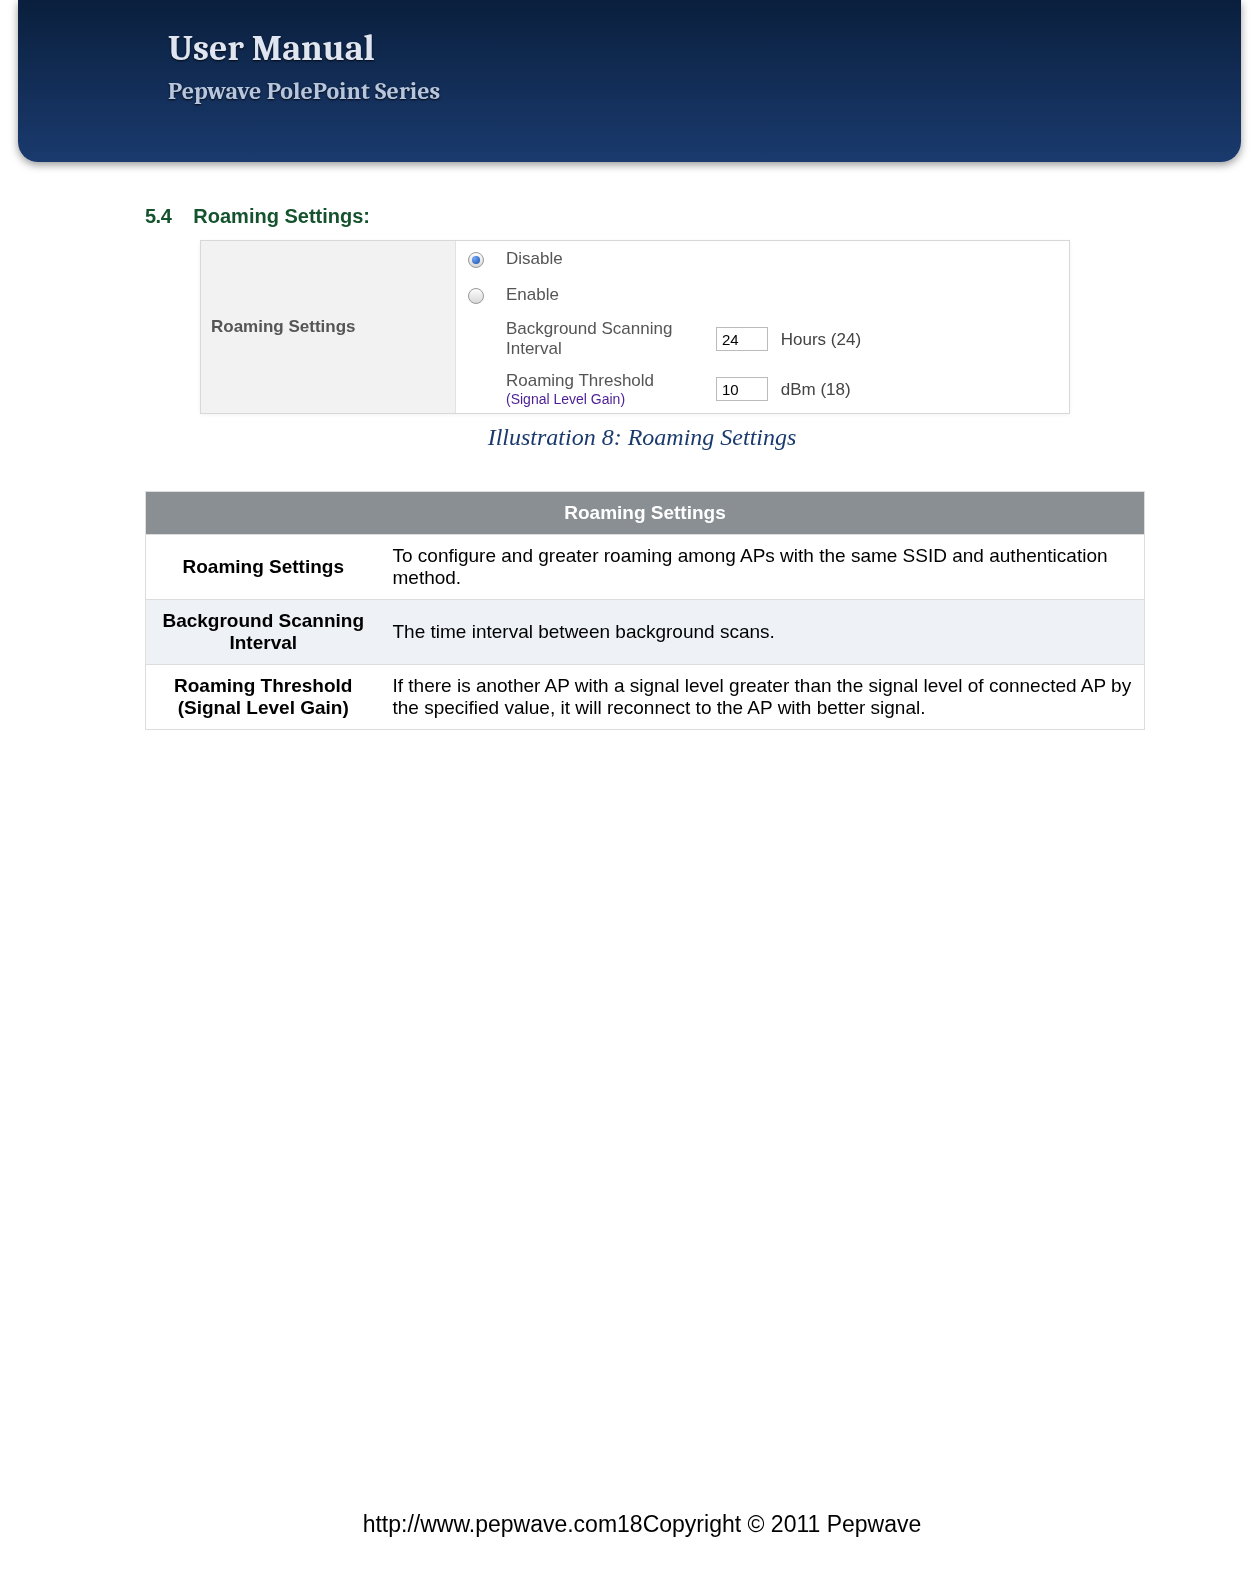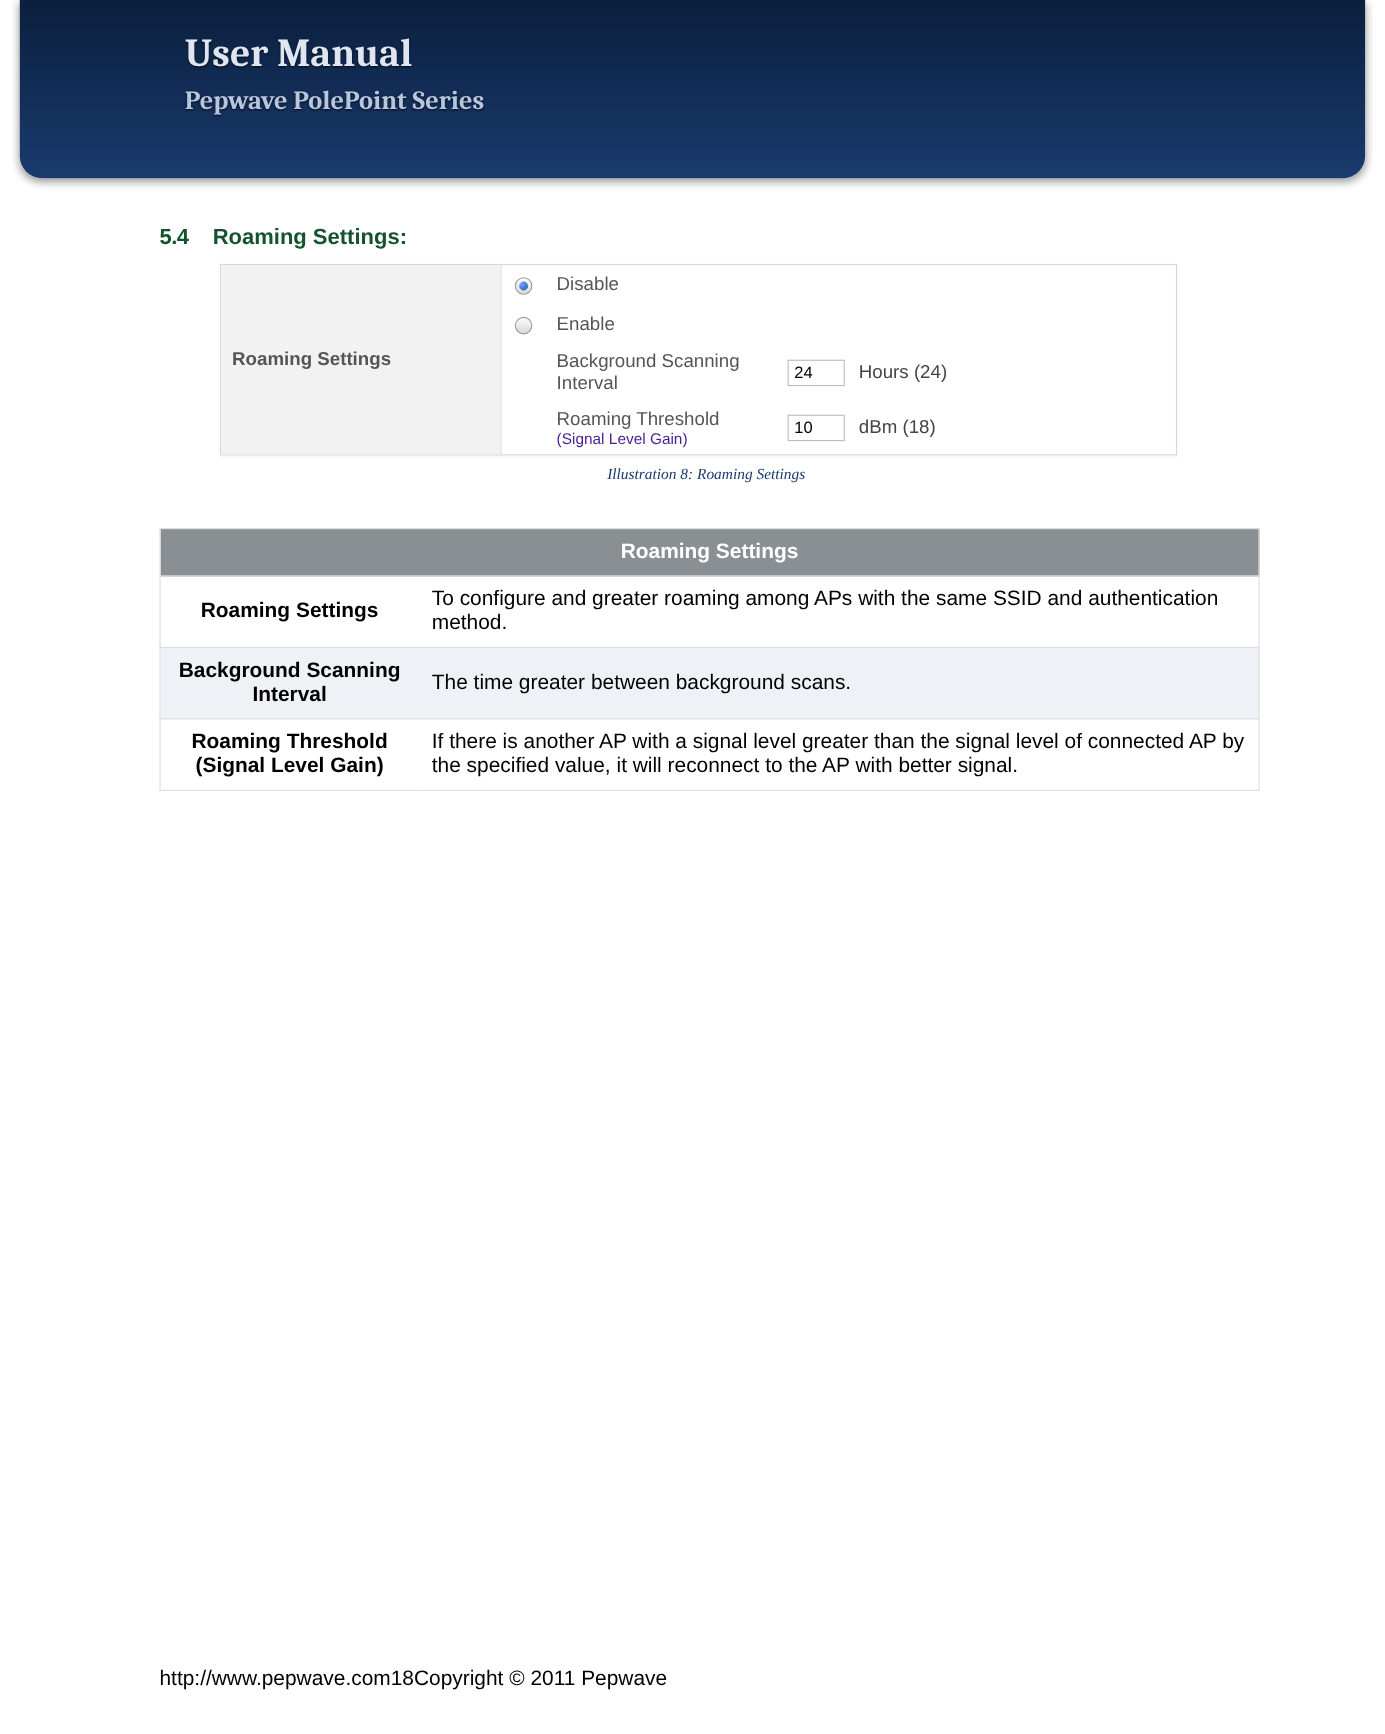--- a/index.html
+++ b/index.html
@@ -87,21 +87,21 @@
       border: 1px solid #999; position: relative; vertical-align: middle;
     }
     .radio-selected::after {
       content:""; position:absolute; top:3px; left:3px; width:8px; height:8px;
       border-radius:50%; background: radial-gradient(circle at 30% 30%, #6fa8ff, #1e4fa0);
     }
 
     .caption {
       text-align: center;
       font-style: italic;
-      font-size: 14px;
+      font-size: 24px;
       color: #1a3a6e;
       margin-top: 10px;
       margin-bottom: 40px;
       font-family: Georgia, serif;
     }
 
     
     .desc-table { width: 1000px; border-collapse: collapse; border: 1px solid #ccc; }
     .desc-header {
       background: #8a8f94;
@@ -113,23 +113,23 @@
     }
     .desc-table tr { border: 1px solid #ddd; }
     .desc-table td { padding: 10px 12px; font-size: 19px; }
     .desc-label { width: 235px; font-weight: bold; text-align: center; vertical-align: middle; }
     .row-alt { background: #eef2f7; }
 
     .footer {
       position: absolute;
       bottom: 38px;
       left: 145px; right: 120px;
-      font-size: 19px;
+      font-size: 23px;
       display: flex;
-      justify-content: flex-start;
+      justify-content: center;
     }
   </style>
 </head>
 <body>
 
 <div class="header-bg">
   <div class="header-inner">
     <div class="header-title">User Manual</div>
     <div class="header-sub">Pepwave PolePoint Series</div>
   </div>
@@ -181,21 +181,21 @@
     <tbody>
         <tr>
           <td class="desc-header" colspan="2">Roaming Settings</td>
         </tr>
     <tr>
       <td class="desc-label">Roaming Settings</td>
       <td>To configure and greater roaming among APs with the same SSID and authentication method.</td>
     </tr>
     <tr class="row-alt">
       <td class="desc-label">Background Scanning Interval</td>
-      <td>The time greater between background scans.</td>
+      <td>The time interval between background scans.</td>
     </tr>
     <tr>
       <td class="desc-label">Roaming Threshold (Signal Level Gain)</td>
       <td>If there is another AP with a signal level greater than the signal level of connected AP by the specified value, it will reconnect to the AP with better signal.</td>
     </tr>
   </tbody>
     </table>
 </div>
 
 <div class="footer">

